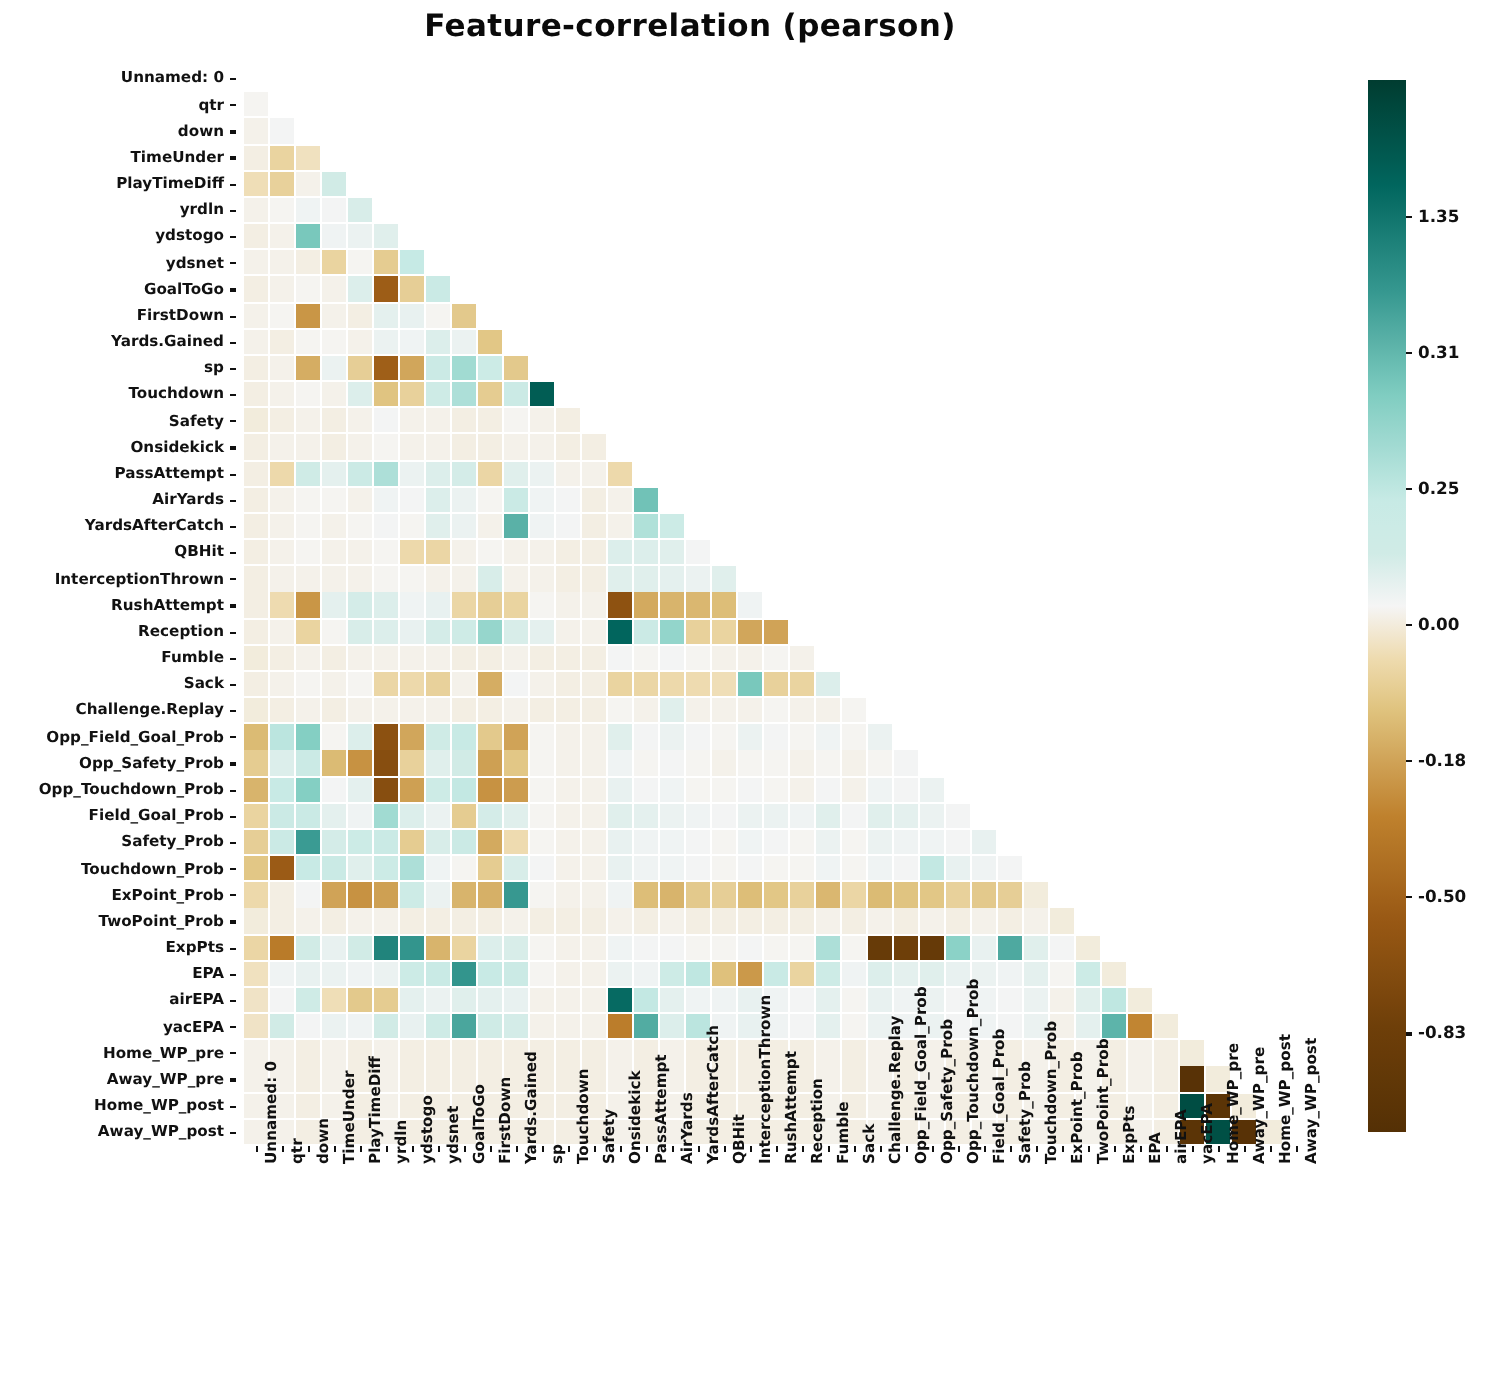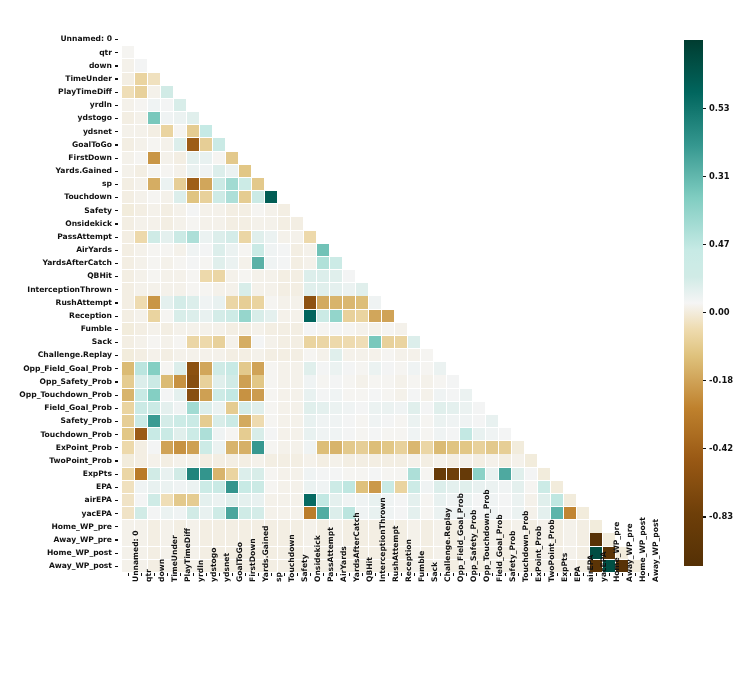--- a/index.html
+++ b/index.html
@@ -38,20 +38,21 @@
   #cbar{position:absolute;left:684px;top:40px;width:19px;height:526px;}
   #cbar-grad{position:absolute;left:0;top:0;width:19px;height:526px;}
   .cbtick{position:absolute;left:19px;width:3.4px;height:1.2px;background:#111;}
   .cblab{position:absolute;left:25px;font-size:8.4px;font-weight:700;color:#111;line-height:1;}
 </style>
 </head>
 <body>
 
 <div id="root">
 
+  <div id="title">Feature-correlation (pearson)</div>
 
   <div id="ylabels">
       <div class="ytick" style="top: 5.98537px;"></div>
       <div class="ylab" style="top: 2.38537px;">Unnamed: 0</div>
       <div class="ytick" style="top: 19.1561px;"></div>
       <div class="ylab" style="top: 15.5561px;">qtr</div>
       <div class="ytick" style="top: 32.3268px;"></div>
       <div class="ylab" style="top: 28.7268px;">down</div>
       <div class="ytick" style="top: 45.4976px;"></div>
       <div class="ylab" style="top: 41.8976px;">TimeUnder</div>
@@ -1037,28 +1038,28 @@
       <div class="xlab" style="left: 503.7px;">Away_WP_pre</div>
       <div class="xtick" style="left: 512.9px;"></div>
       <div class="xlab" style="left: 516.7px;">Home_WP_post</div>
       <div class="xtick" style="left: 525.9px;"></div>
       <div class="xlab" style="left: 529.7px;">Away_WP_post</div>
     </div>
 
   <div id="cbar">
     <div id="cbar-grad" style="background: linear-gradient(rgb(0, 60, 48) 0%, rgb(0, 71, 60) 2.5%, rgb(1, 81, 71) 5%, rgb(1, 91, 82) 7.5%, rgb(1, 102, 94) 10%, rgb(14, 114, 106) 12.5%, rgb(27, 127, 119) 15%, rgb(40, 139, 131) 17.5%, rgb(53, 151, 143) 20%, rgb(72, 165, 156) 22.5%, rgb(91, 178, 168) 25%, rgb(109, 192, 181) 27.5%, rgb(128, 205, 193) 30%, rgb(146, 212, 202) 32.5%, rgb(163, 219, 211) 35%, rgb(181, 227, 220) 37.5%, rgb(199, 234, 229) 40%, rgb(204, 235, 230) 42.5%, rgb(208, 235, 230) 45%, rgb(227, 240, 238) 47.5%, rgb(245, 245, 245) 50%, rgb(242, 232, 210) 52.5%, rgb(238, 219, 175) 55%, rgb(231, 207, 150) 57.5%, rgb(223, 194, 125) 60%, rgb(215, 178, 105) 62.5%, rgb(207, 161, 85) 65%, rgb(199, 145, 65) 67.5%, rgb(191, 129, 45) 70%, rgb(181, 119, 39) 72.5%, rgb(172, 109, 33) 75%, rgb(162, 98, 26) 77.5%, rgb(152, 88, 20) 80%, rgb(142, 82, 17) 82.5%, rgb(131, 76, 15) 85%, rgb(121, 69, 12) 87.5%, rgb(110, 63, 9) 90%, rgb(104, 59, 8) 92.5%, rgb(97, 56, 7) 95%, rgb(91, 52, 6) 97.5%, rgb(84, 48, 5) 100%);"></div>
   <div class="cbtick" style="top: 67.5347px;"></div>
-      <div class="cblab" style="top: 63.5347px;">0.53</div>
+      <div class="cblab" style="top: 63.5347px;">1.35</div>
       <div class="cbtick" style="top: 135.669px;"></div>
       <div class="cblab" style="top: 131.669px;">0.31</div>
       <div class="cbtick" style="top: 203.804px;"></div>
-      <div class="cblab" style="top: 199.804px;">0.47</div>
+      <div class="cblab" style="top: 199.804px;">0.25</div>
       <div class="cbtick" style="top: 271.939px;"></div>
       <div class="cblab" style="top: 267.939px;">0.00</div>
       <div class="cbtick" style="top: 340.074px;"></div>
       <div class="cblab" style="top: 336.074px;">-0.18</div>
       <div class="cbtick" style="top: 408.208px;"></div>
-      <div class="cblab" style="top: 404.208px;">-0.42</div>
+      <div class="cblab" style="top: 404.208px;">-0.50</div>
       <div class="cbtick" style="top: 476.343px;"></div>
       <div class="cblab" style="top: 472.343px;">-0.83</div>
     </div>
 
 </div>
 
 </body></html>

